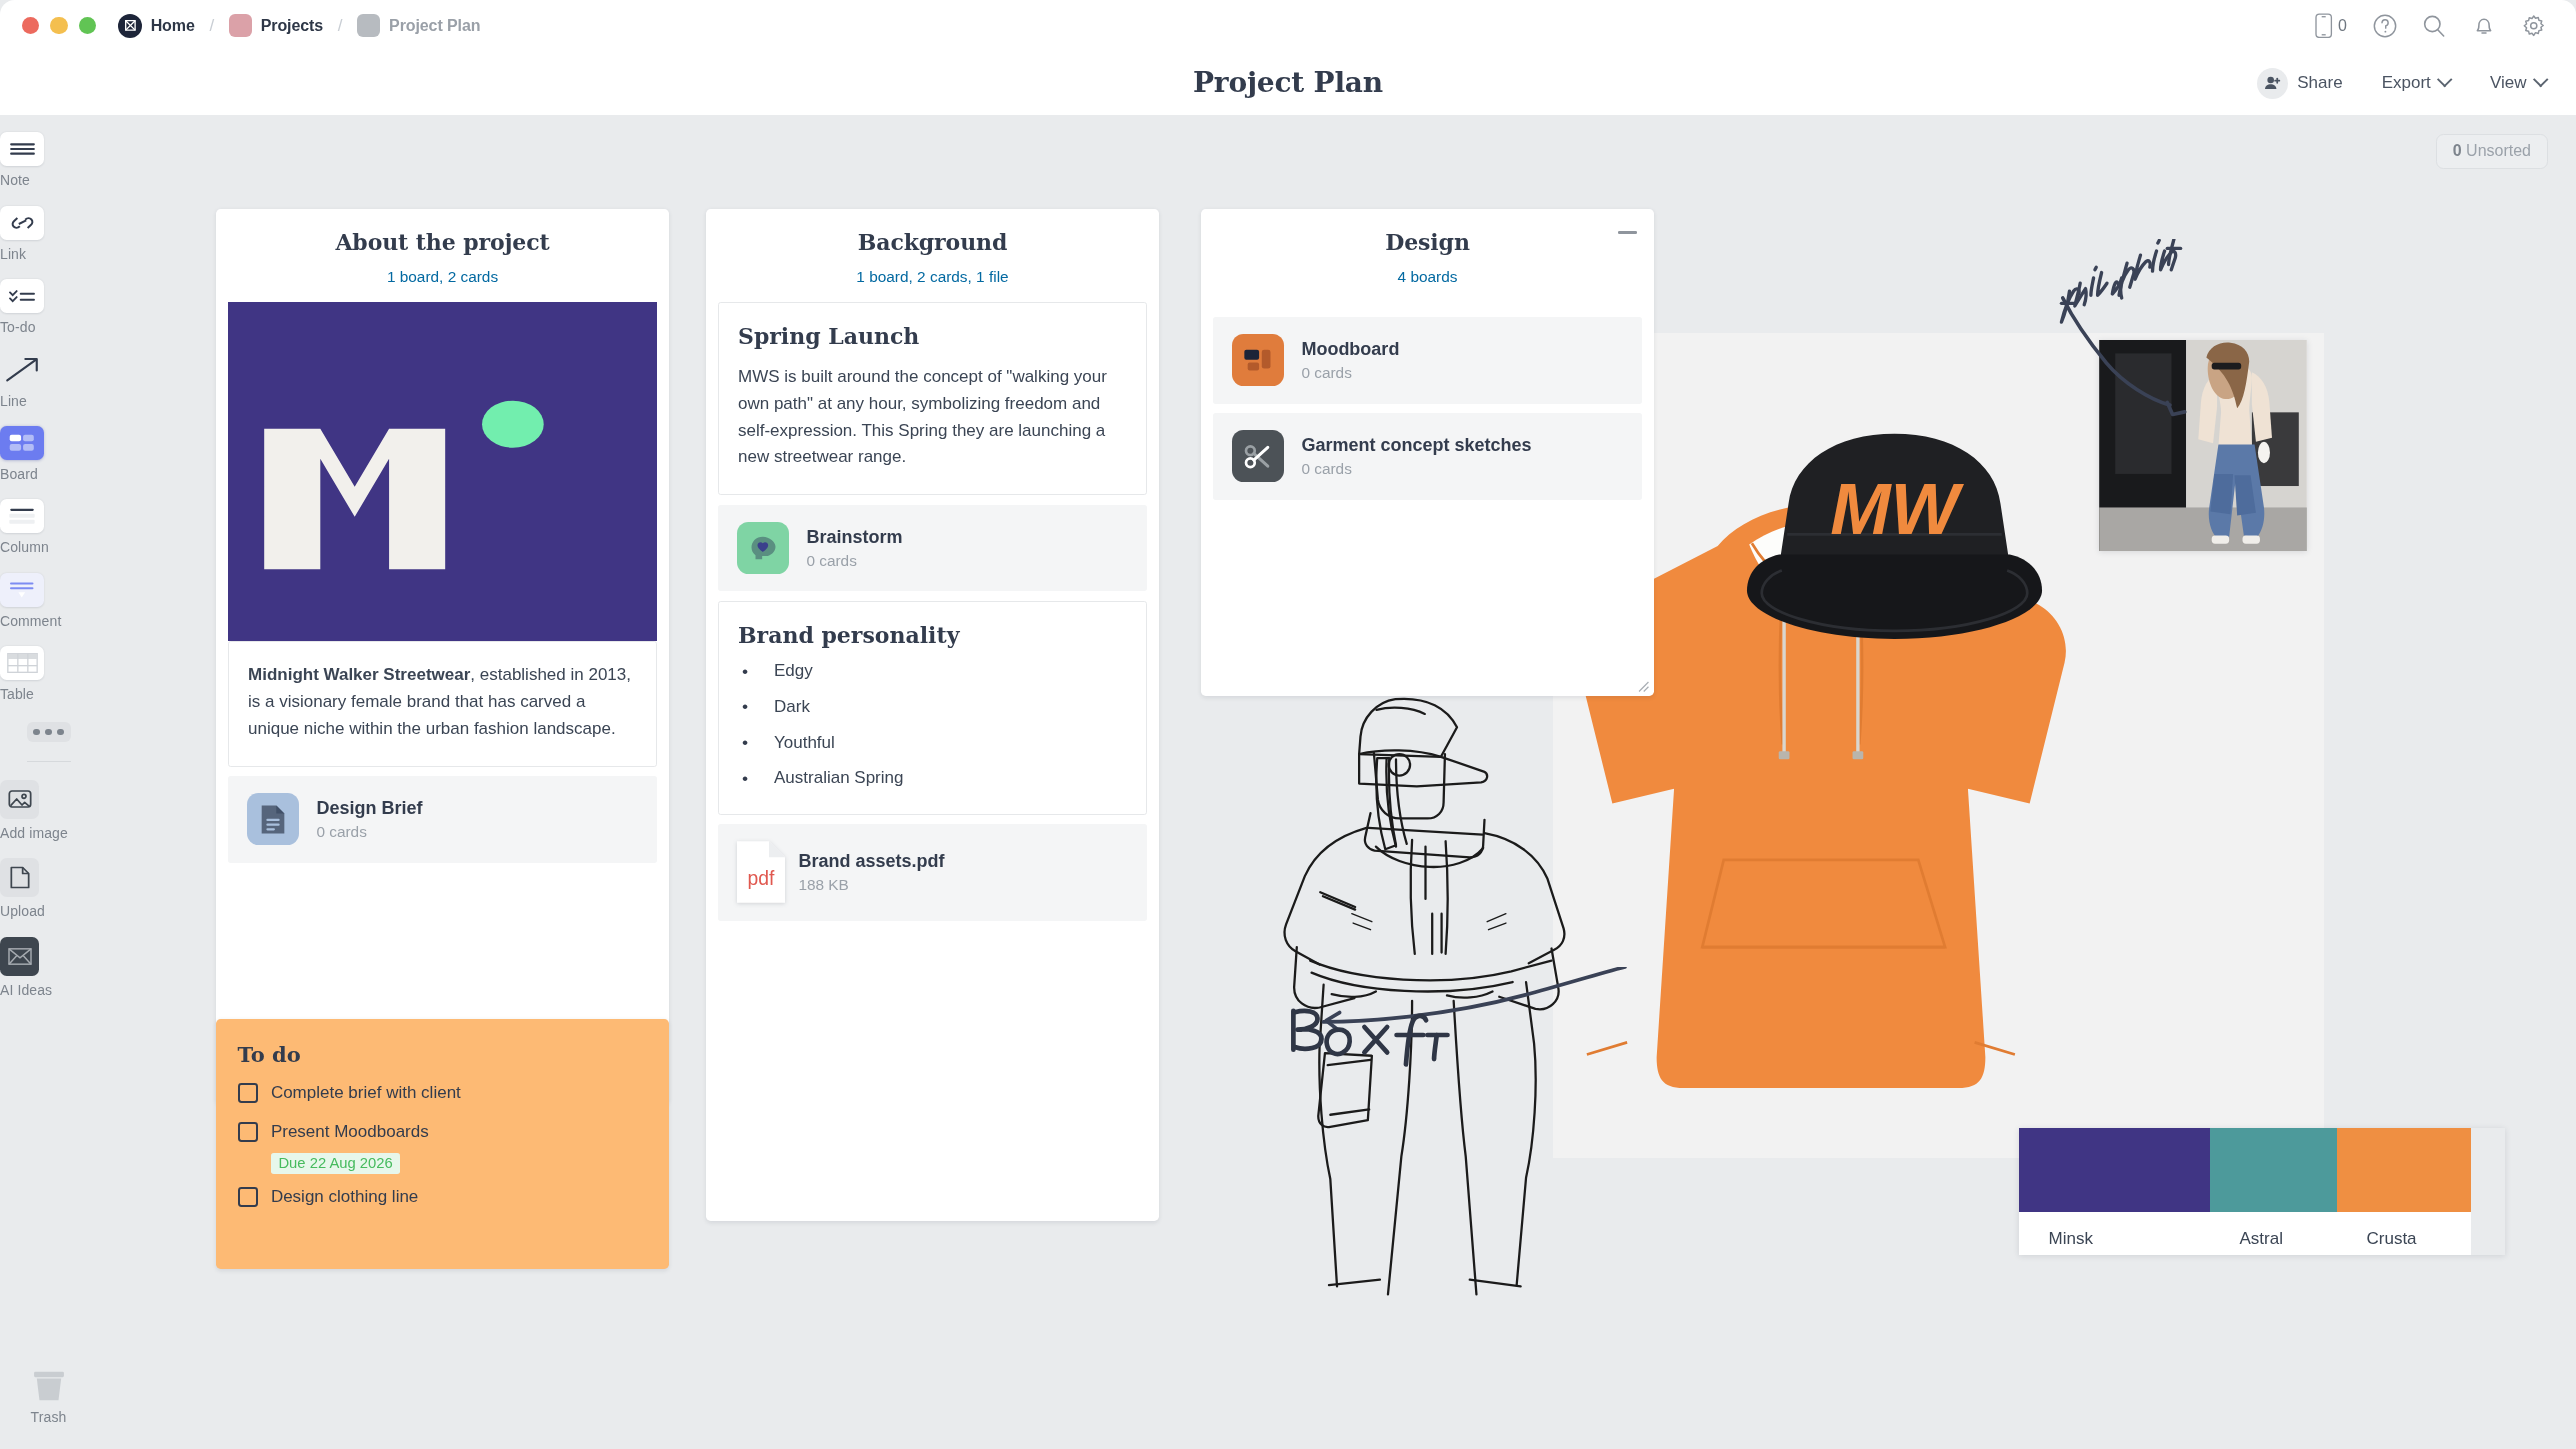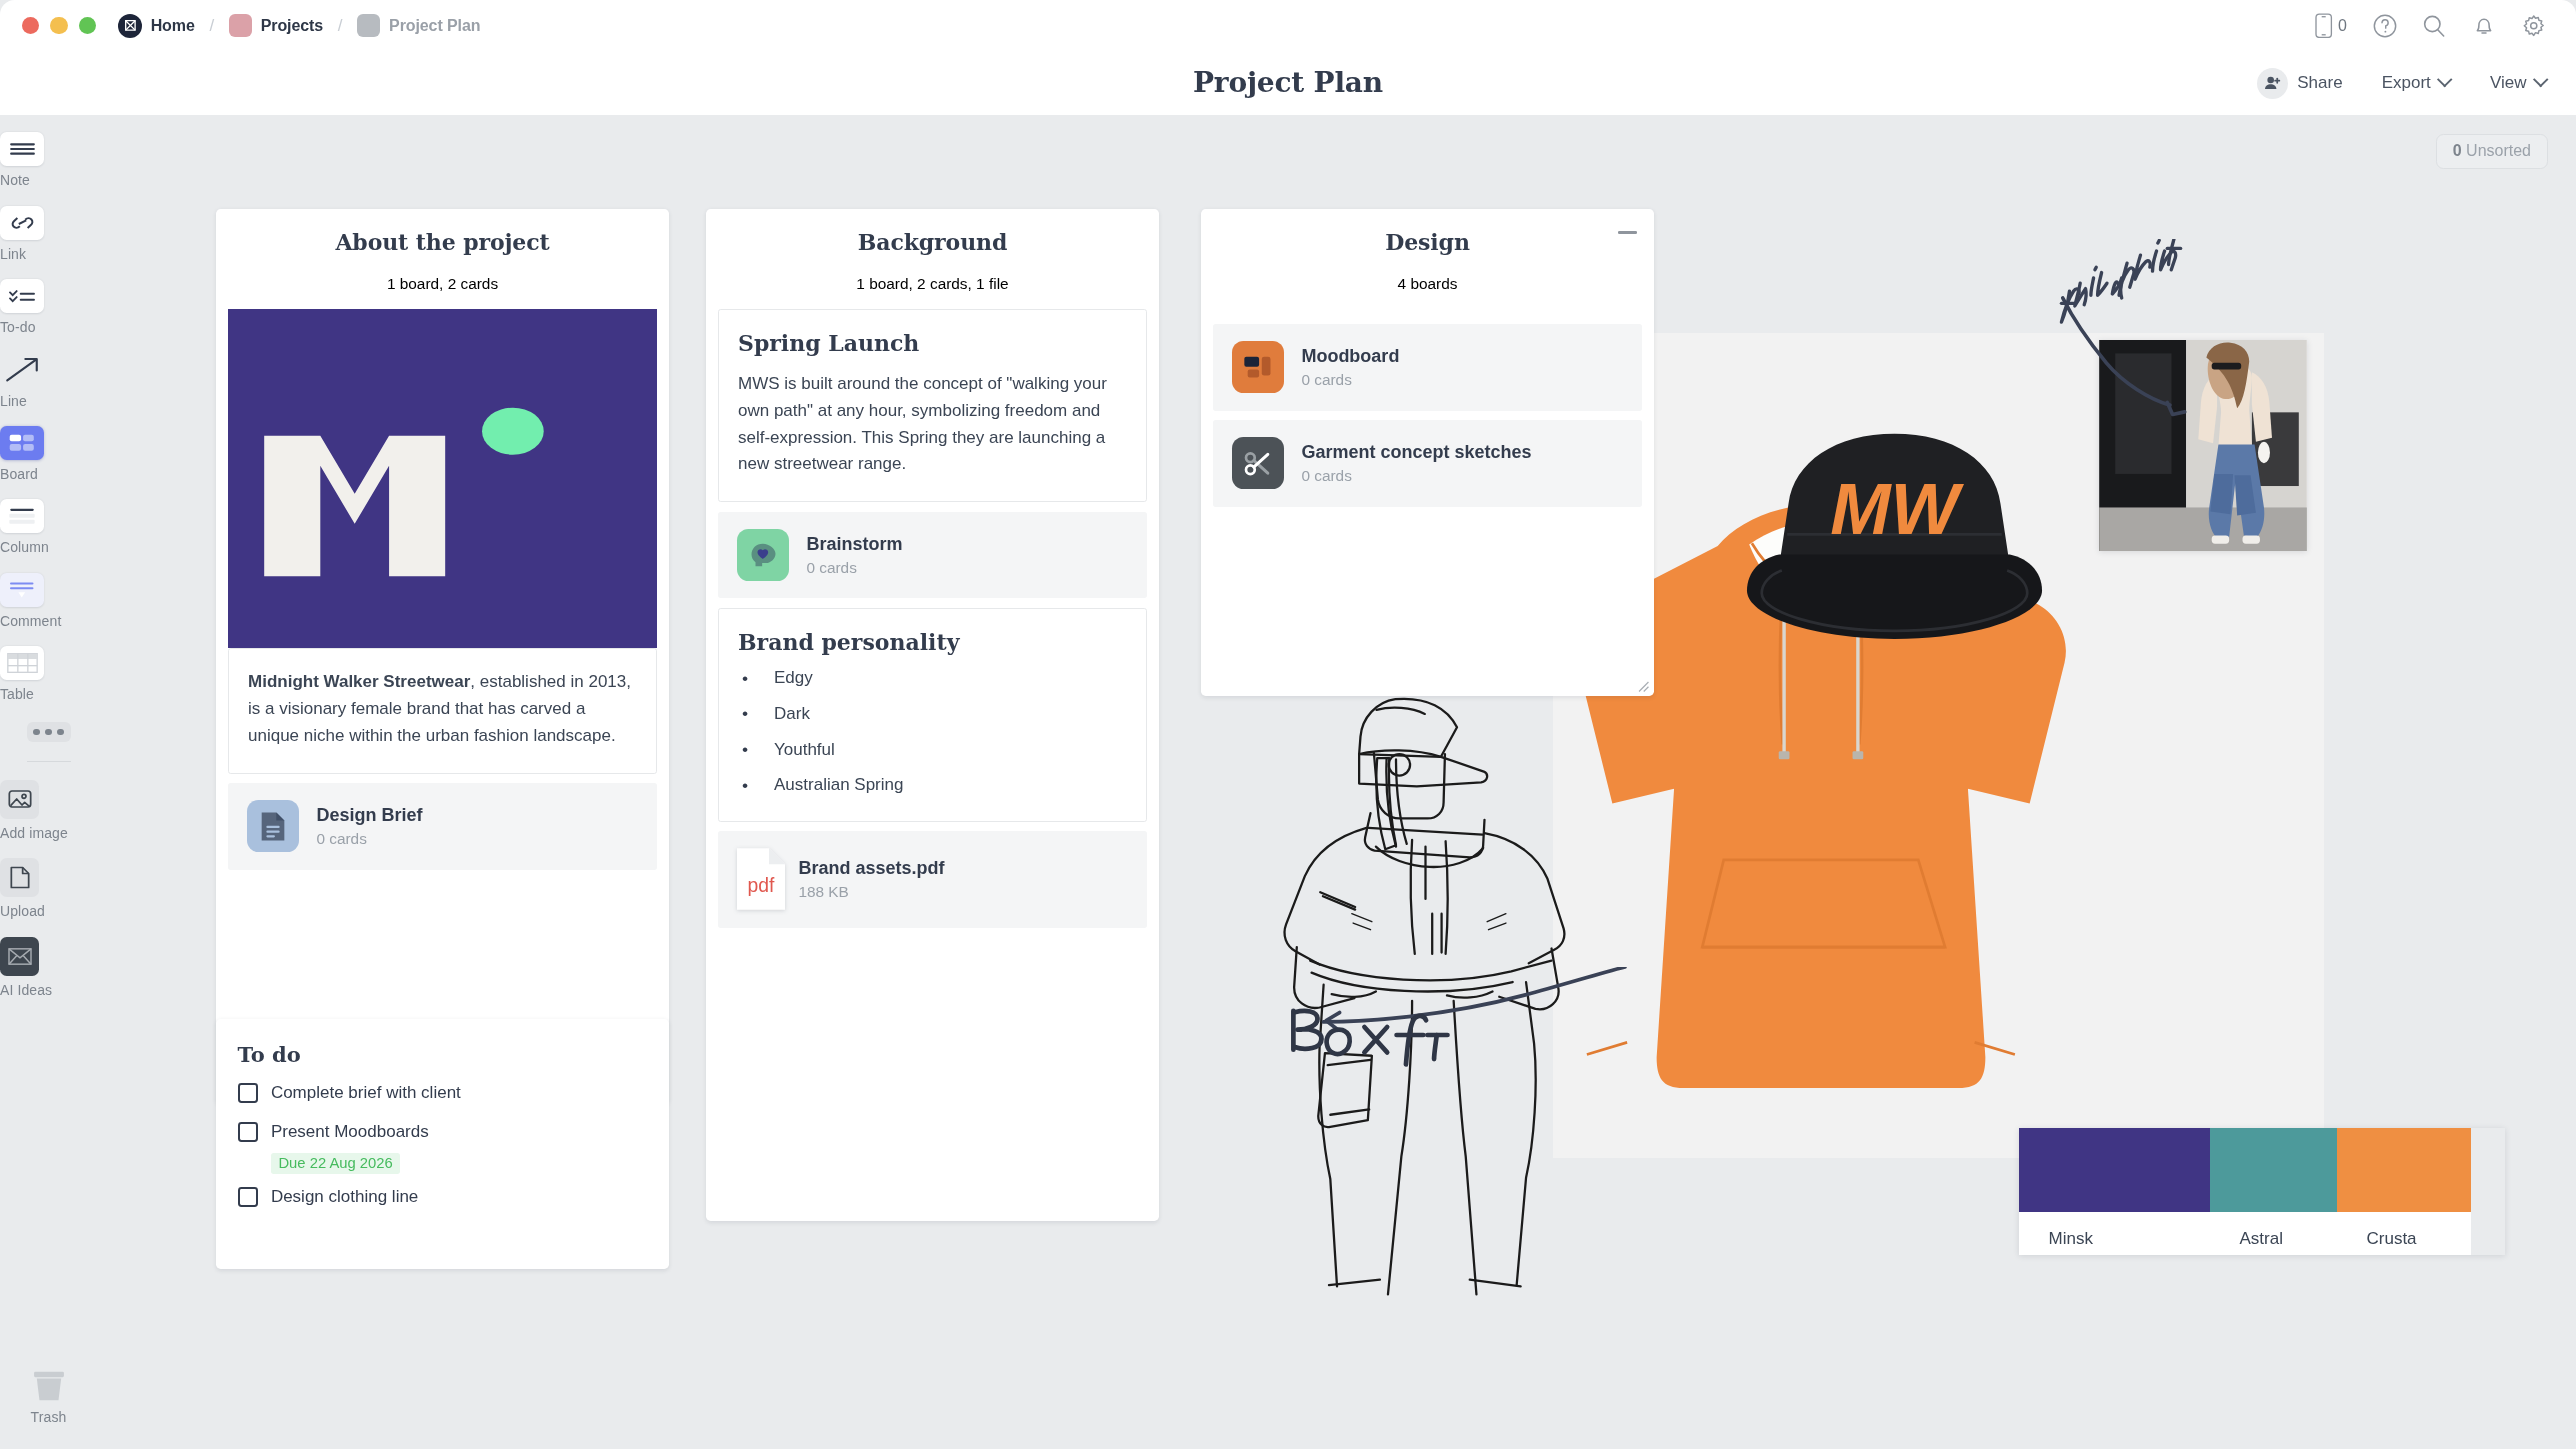--- a/index.html
+++ b/index.html
@@ -107,21 +107,21 @@
   }
   .unsorted b { color: #7d848d; font-weight: 700; }
 
   
   .board {
     position: absolute; background: #ffffff; border-radius: 4.7px;
     box-shadow: 0 1.3px 4.7px rgba(35,45,65,.10);
   }
   .board-head { padding: 20px 13.4px 16px; text-align: center; }
   .board-title { font-family: "DejaVu Serif", serif; font-weight: 700; font-size: 22px; color: #333c4d; letter-spacing: -0.1px; }
-  .board-sub { font-size: 15.4px; color: #000000; margin-top: 20px; }
+  .board-sub { font-size: 15.4px; color: #0369a1; margin-top: 13px; }
 
   .note-card {
     margin: 0 12px 0; border: 1.3px solid #e6e8ea; border-radius: 2.7px;
     padding: 20px 19px 23px; background: #fff;
   }
   .note-title { font-family: "DejaVu Serif", serif; font-weight: 700; font-size: 22px; color: #333c4d; margin-bottom: 14.8px; }
   .note-body { font-size: 17px; line-height: 1.58; color: #3b4554; }
   .note-body b { font-weight: 700; }
 
   .sub-board {
@@ -137,21 +137,21 @@
     margin: 9.4px 12px 12px; background: #f4f5f6; border-radius: 2.7px;
     display: flex; align-items: center; gap: 17.4px; padding: 17.4px 19px; cursor: pointer;
   }
   .pdf-ico { width: 44px; height: 62px; position: relative; filter: drop-shadow(0 1.3px 2px rgba(30,40,60,.17)); }
 
   .bullets { list-style: none; margin-top: 4px; }
   .bullets li { display: flex; align-items: center; font-size: 17px; color: #3b4554; padding: 7.4px 0 7.4px 4px; }
   .bullets li::before { content: "\2022"; color: #333c4d; font-size: 17.4px; width: 32px; display: inline-block; }
 
   
-  .todo-card { position: absolute; background: #ffffff; border-radius: 4.7px; box-shadow: 0 1.3px 4.7px rgba(35,45,65,.10); }
+  .todo-card { position: absolute; background: #fdba74; border-radius: 4.7px; box-shadow: 0 1.3px 4.7px rgba(35,45,65,.10); }
   .todo-title { font-family: "DejaVu Serif", serif; font-weight: 700; font-size: 21px; color: #333c4d; padding: 23px 21.5px 6.7px; }
   .todo-row { display: flex; align-items: center; gap: 13.4px; padding: 9.4px 21.5px; cursor: pointer; }
   .cbox { width: 20px; height: 20px; border: 2px solid #333c4d; border-radius: 3.4px; flex: 0 0 20px; }
   .todo-text { font-size: 17px; color: #333c4d; }
   .due {
     display: inline-block; margin: 1.3px 0 4px 55px; font-size: 14.8px;
     color: #46bb5e; background: #e7f7eb; padding: 2.7px 7.4px; border-radius: 2.7px;
   }
 
   .minimize { position: absolute; right: 17.4px; top: 21.5px; width: 19px; height: 3.4px; background: #8f959d; border-radius: 1.3px; cursor: pointer; }

